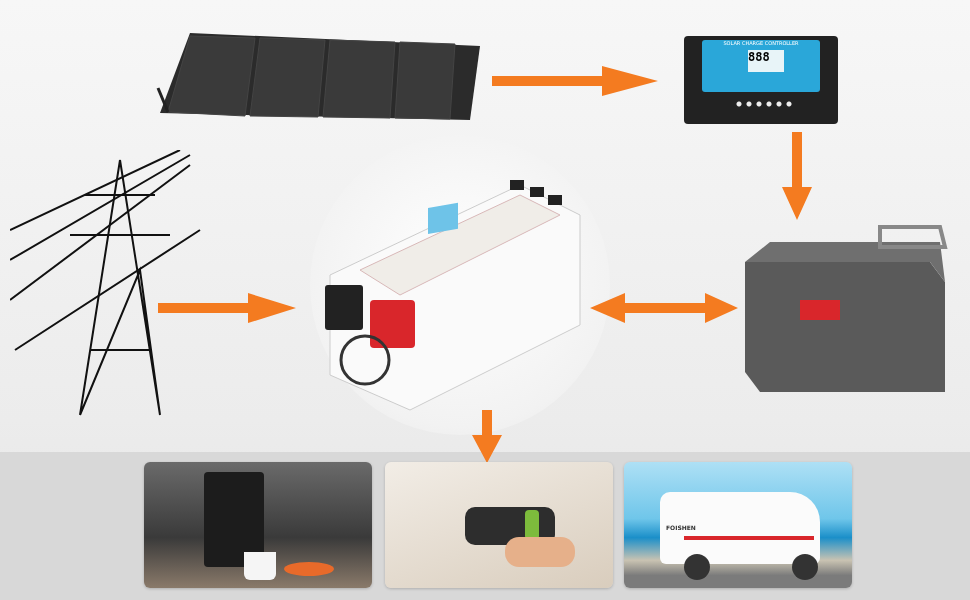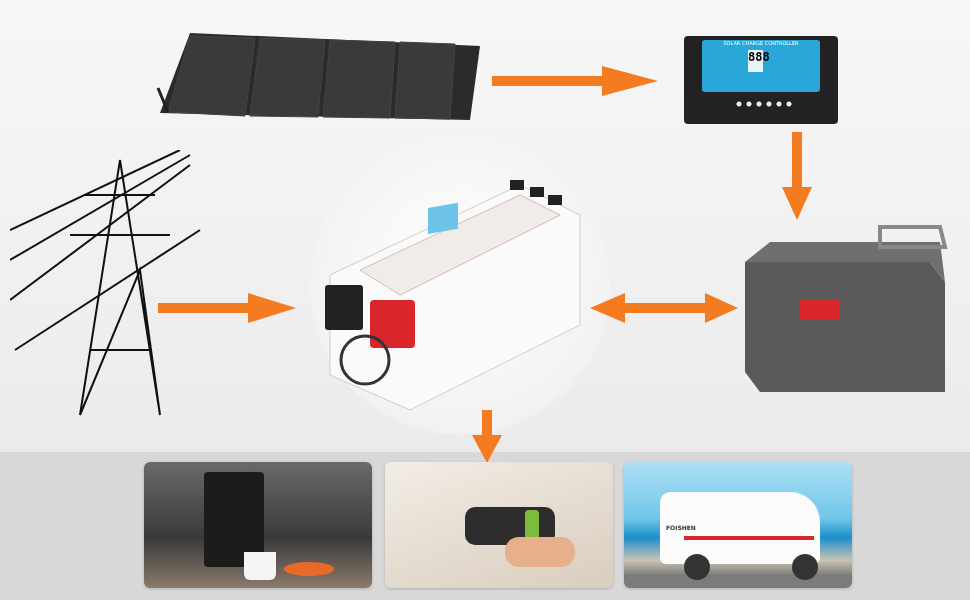--- a/index.html
+++ b/index.html
@@ -25,21 +25,21 @@
     <polygon points="110,10 175,12 168,89 100,88" fill="#3a3a3a"></polygon>
     <polygon points="180,12 245,14 240,90 173,89" fill="#3a3a3a"></polygon>
     <polygon points="250,14 305,16 300,91 245,90" fill="#3a3a3a"></polygon>
   </g>
   <line x1="18" y1="84" x2="8" y2="60" stroke="#222" stroke-width="3"></line>
 </svg>
 
 <div class="abs" style="left:684px;top:36px;width:154px;height:88px;background:#222;border-radius:4px;">
   <div class="abs" style="left:18px;top:4px;width:118px;height:52px;background:#2aa7d9;border-radius:3px;"></div>
   <div class="abs" style="left:32px;top:4px;width:90px;font-size:5px;color:#fff;text-align:center">SOLAR CHARGE CONTROLLER</div>
-  <div class="abs" style="left:64px;top:14px;width:15px;height:22px;background:#e8f4f8;font:bold 12px 'DejaVu Sans Mono',monospace;text-align:right">888</div>
+  <div class="abs" style="left:64px;top:14px;width:36px;height:22px;background:#e8f4f8;font:bold 12px 'DejaVu Sans Mono',monospace;text-align:left">888</div>
   <div class="abs" style="left:50px;top:64px;width:60px;height:8px;background:radial-gradient(circle,#eee 2px,transparent 3px) 0 0/10px 8px;"></div>
 </div>
 
 <svg class="abs" style="left:10px;top:150px" width="200" height="270">
   <g stroke="#111" stroke-width="2" fill="none">
     <path d="M110,10 L70,265 M110,10 L150,265 M60,85 L160,85 M75,45 L145,45 M70,265 L130,120 L150,265 M80,200 L140,200"></path>
     <path d="M0,150 L180,15 M0,110 L180,5 M5,200 L190,80 M0,80 L170,0"></path>
   </g>
 </svg>
 

